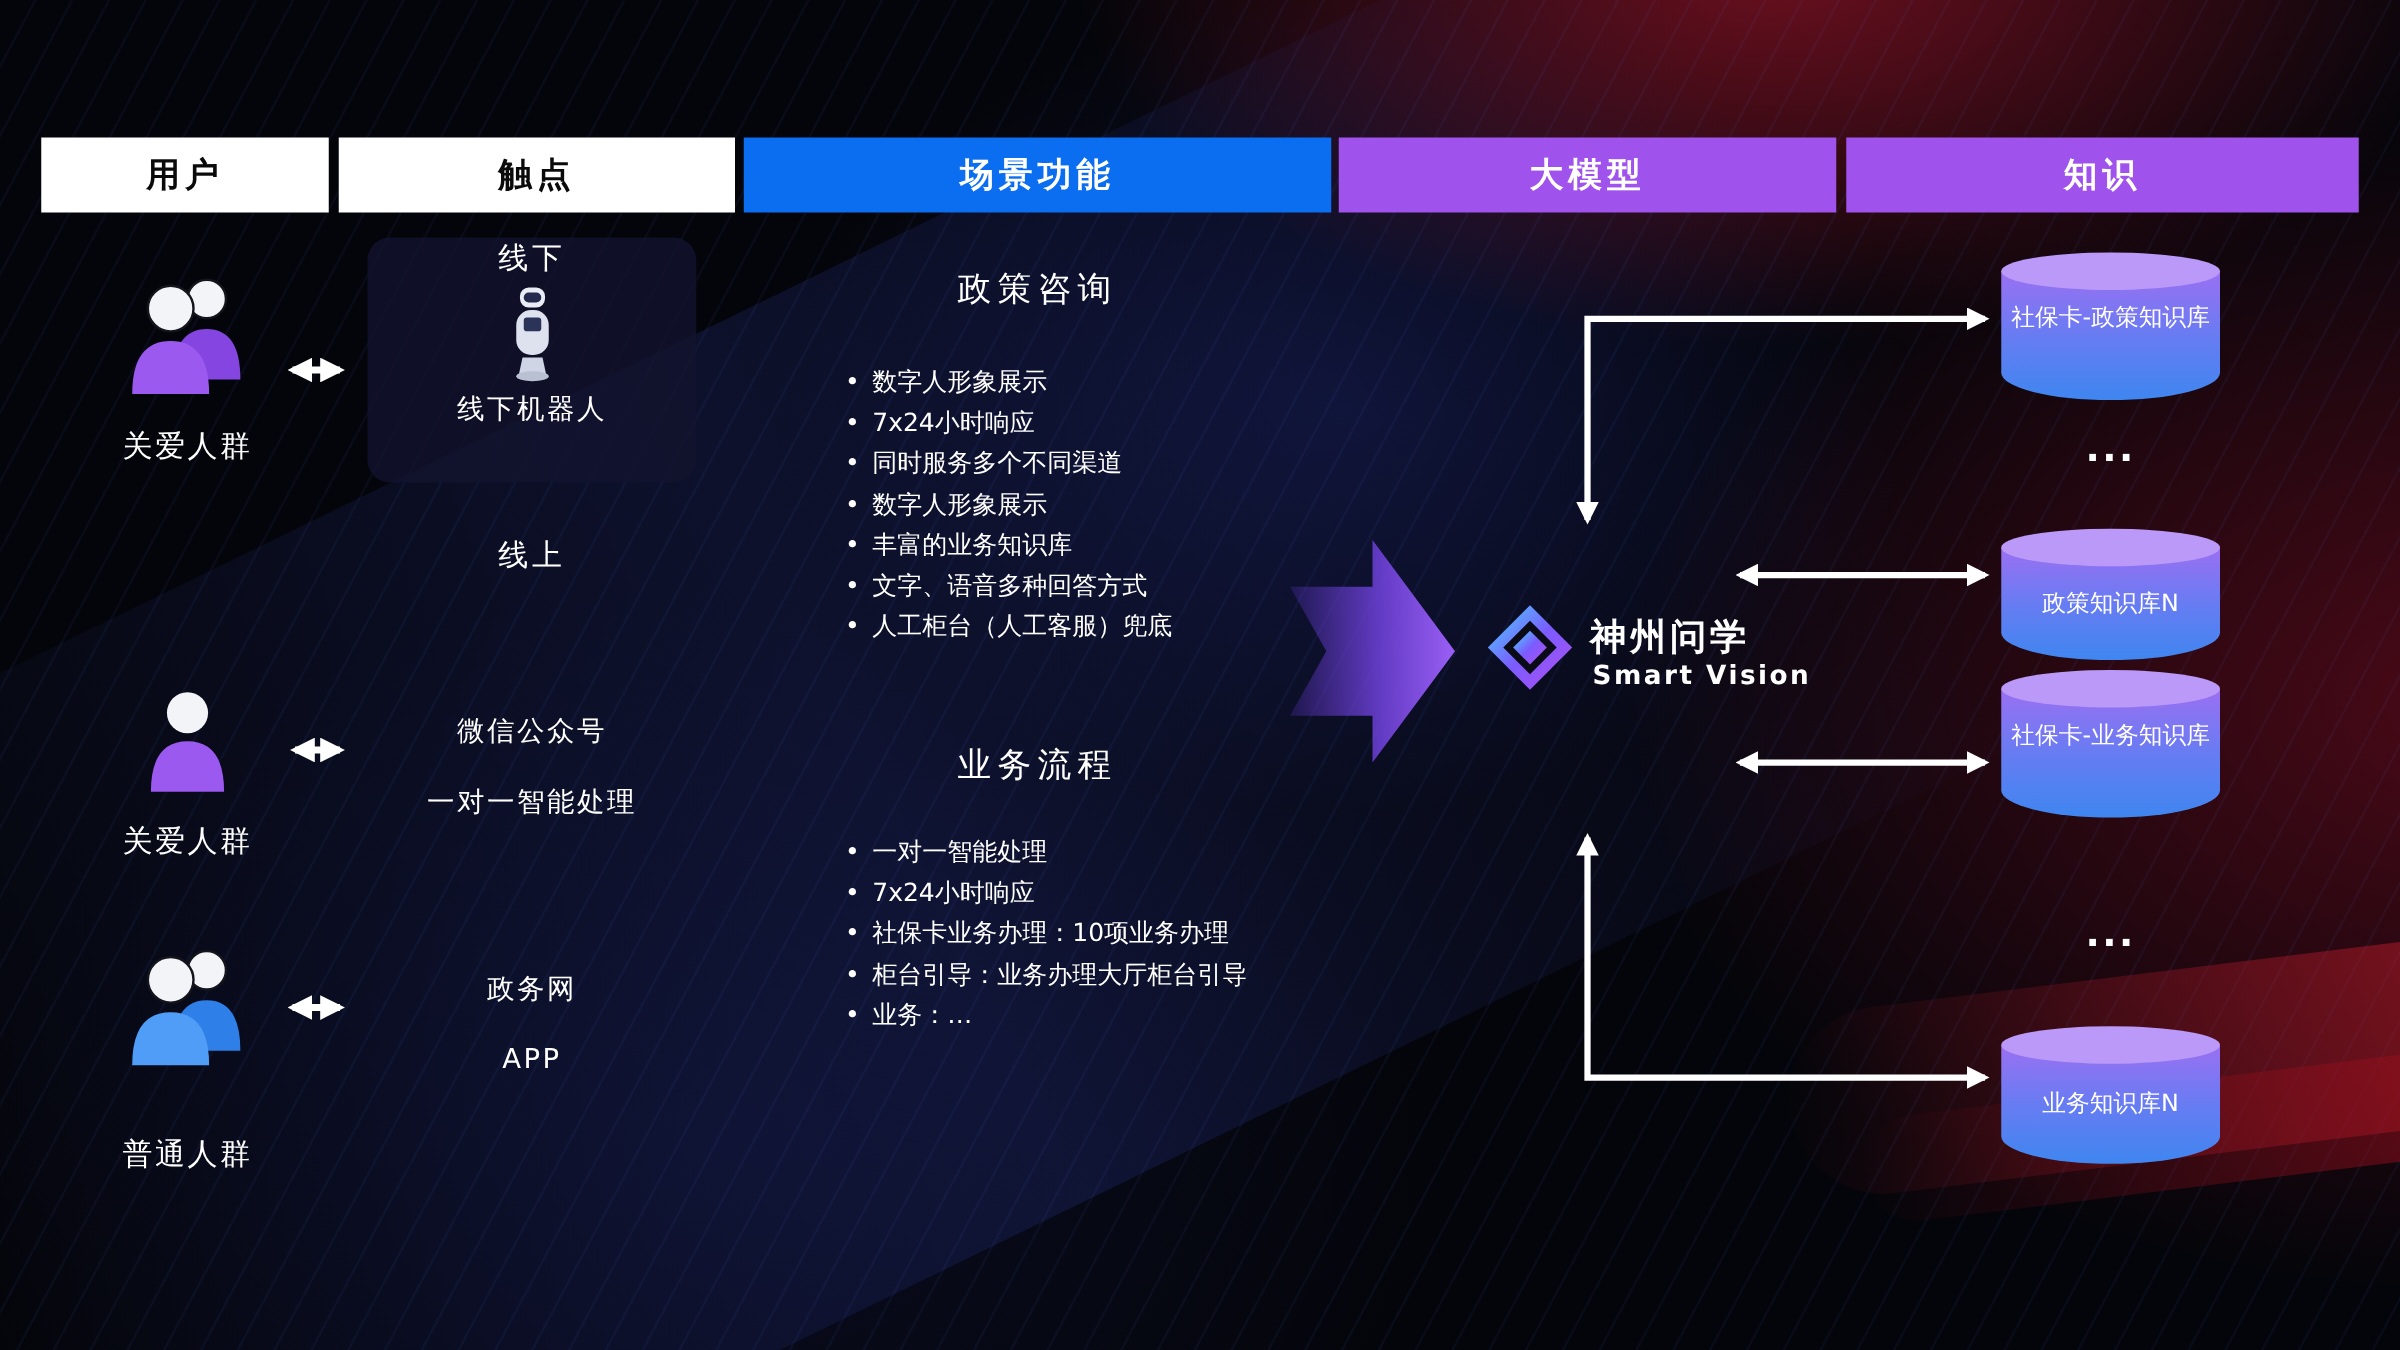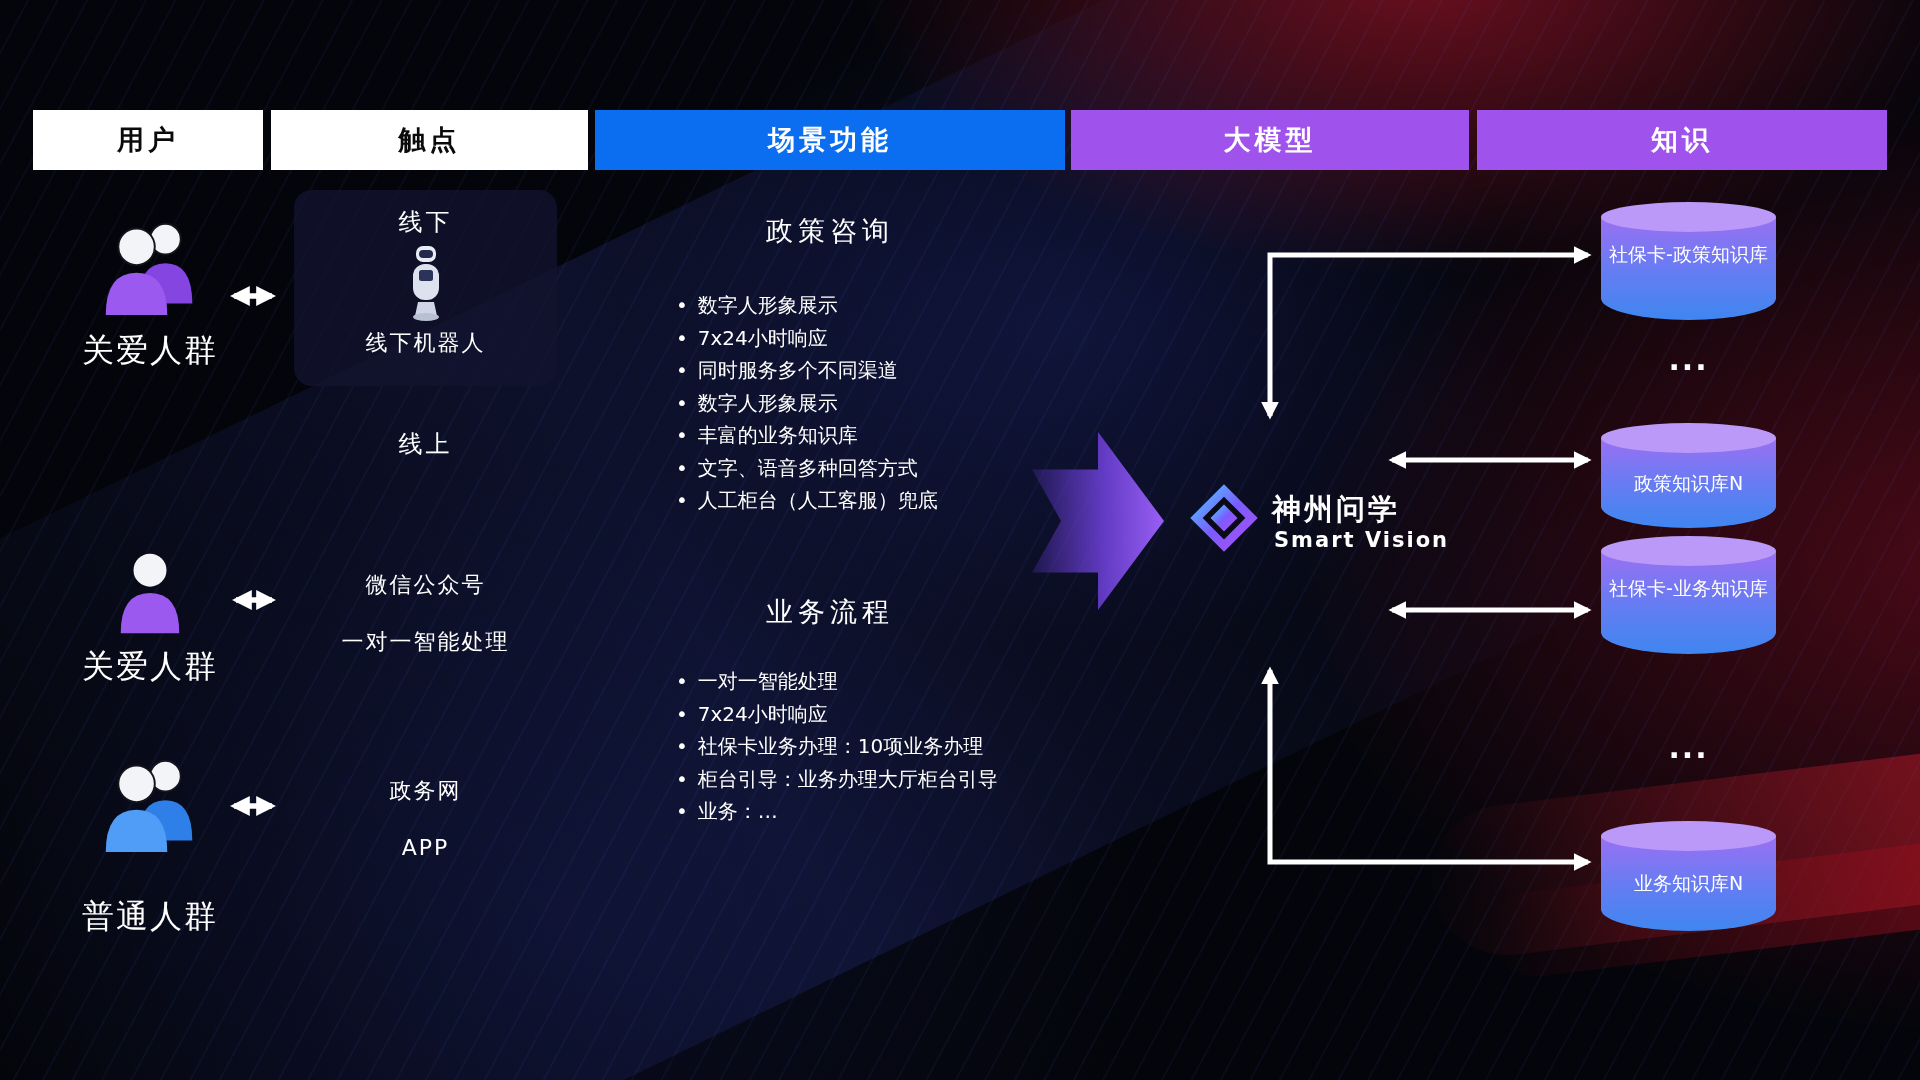--- a/index.html
+++ b/index.html
@@ -33,26 +33,26 @@
 
   .hdr {
     position:absolute; top:110px; height:60px; display:flex; align-items:center;
     justify-content:center; font-size:27px; font-weight:bold; letter-spacing:4px;
   }
   .hdr.white  { background:#ffffff; color:#0a0a0a; }
   .hdr.blue   { background:#0b6df0; color:#ffffff; }
   .hdr.purple { background:#a052ec; color:#ffffff; }
 
   .user-block { position:absolute; display:flex; flex-direction:column; align-items:center; }
-  .user-label { color:#fff; font-size:32px; margin-top:8px; letter-spacing:2px; white-space:nowrap; }
+  .user-label { color:#fff; font-size:24px; margin-top:20px; letter-spacing:2px; white-space:nowrap; }
 
   .touch-box {
     position:absolute; left:294px; top:190px; width:263px; height:196px;
     background:rgba(18,20,46,.82); border-radius:18px;
-    display:flex; flex-direction:column; align-items:center; padding-top:16px;
+    display:flex; flex-direction:column; align-items:center; 
   }
   .touch-title { color:#fff; font-size:24px; letter-spacing:3px; }
   .touch-sub   { color:#fff; font-size:22px; letter-spacing:2px; margin-top:6px; }
   .online-label, .online-item {
     position:absolute; left:294px; width:263px; text-align:center; color:#fff; white-space:nowrap;
   }
   .online-label { font-size:24px; letter-spacing:3px; }
   .online-item  { font-size:22px; letter-spacing:2px; }
 
   .scenario-title { position:absolute; left:595px; width:470px; text-align:center;

